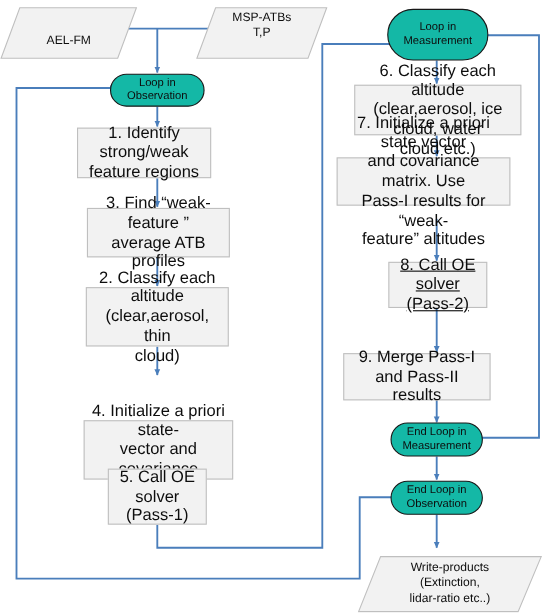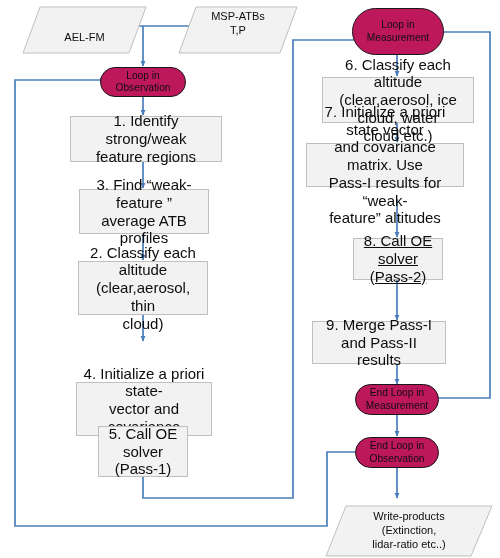--- a/index.html
+++ b/index.html
@@ -36,21 +36,21 @@
     z-index: 2;
   }
   .proc {
     border: 1px solid #bfbfbf;
     font-size: 15px;
     padding: 2px 4px;
   }
   .term {
     border: 1.6px solid #171717;
     border-radius: 999px;
-    background: #be185d;
+    background: #14b8a6;
     font-size: 10.2px;
     padding: 1px 3px;
   }
   .para-wrap {
     position: absolute;
     z-index: 2;
   }
   .para-wrap svg {
     position: absolute;
     left: 0;
@@ -105,39 +105,39 @@
       <path d="M437,398 L490,398 L490,32 L430,32" marker-end="url(#ah)"></path>
 
       <path d="M397,415 L397,436" marker-end="url(#ah)"></path>
 
       <path d="M357,452 L327,452 L327,526 L15,526 L15,80 L105,80" marker-end="url(#ah)"></path>
 
       <path d="M397,468 L397,498" marker-end="url(#ah)"></path>
     </g>
   </svg>
 
-  <div class="para-wrap" style="left:22px; top:6px; width:125px; height:64px;">
+  <div class="para-wrap" style="left:0; top:6px; width:125px; height:64px;">
     <svg width="125" height="48">
       <polygon points="18,1 124,1 107,47 1,47" fill="#f2f2f2" stroke="#bfbfbf" stroke-width="1"></polygon>
     </svg>
     <div class="para-label ml">AEL-FM</div>
   </div>
 
   <div class="para-wrap" style="left:178px; top:6px; width:120px; height:36px;">
     <svg width="120" height="48">
       <polygon points="18,1 119,1 102,47 1,47" fill="#f2f2f2" stroke="#bfbfbf" stroke-width="1"></polygon>
     </svg>
     <div class="para-label ml">MSP-ATBs
 T,P</div>
   </div>
 
   <div class="node term ml" style="left:100px; top:67px; width:86px; height:30px;">Loop in
 Observation</div>
 
-  <div class="node proc ml" style="left:70px; top:116px; width:152px; height:46px;">1. Identify strong/weak
+  <div class="node proc ml" style="left:70px; top:116px; width:122px; height:46px;">1. Identify strong/weak
 feature regions</div>
 
   <div class="node proc ml" style="left:79px; top:189px; width:130px; height:45px;">3. Find “weak-feature ”
 average ATB profiles</div>
 
   <div class="node proc ml" style="left:78px; top:261px; width:130px; height:54px;">2. Classify each altitude
 (clear,aerosol, thin
 cloud)</div>
 
   <div class="node proc ml" style="left:76px; top:342px; width:136px; height:54px;margin-top:40px;">4. Initialize a priori state-

